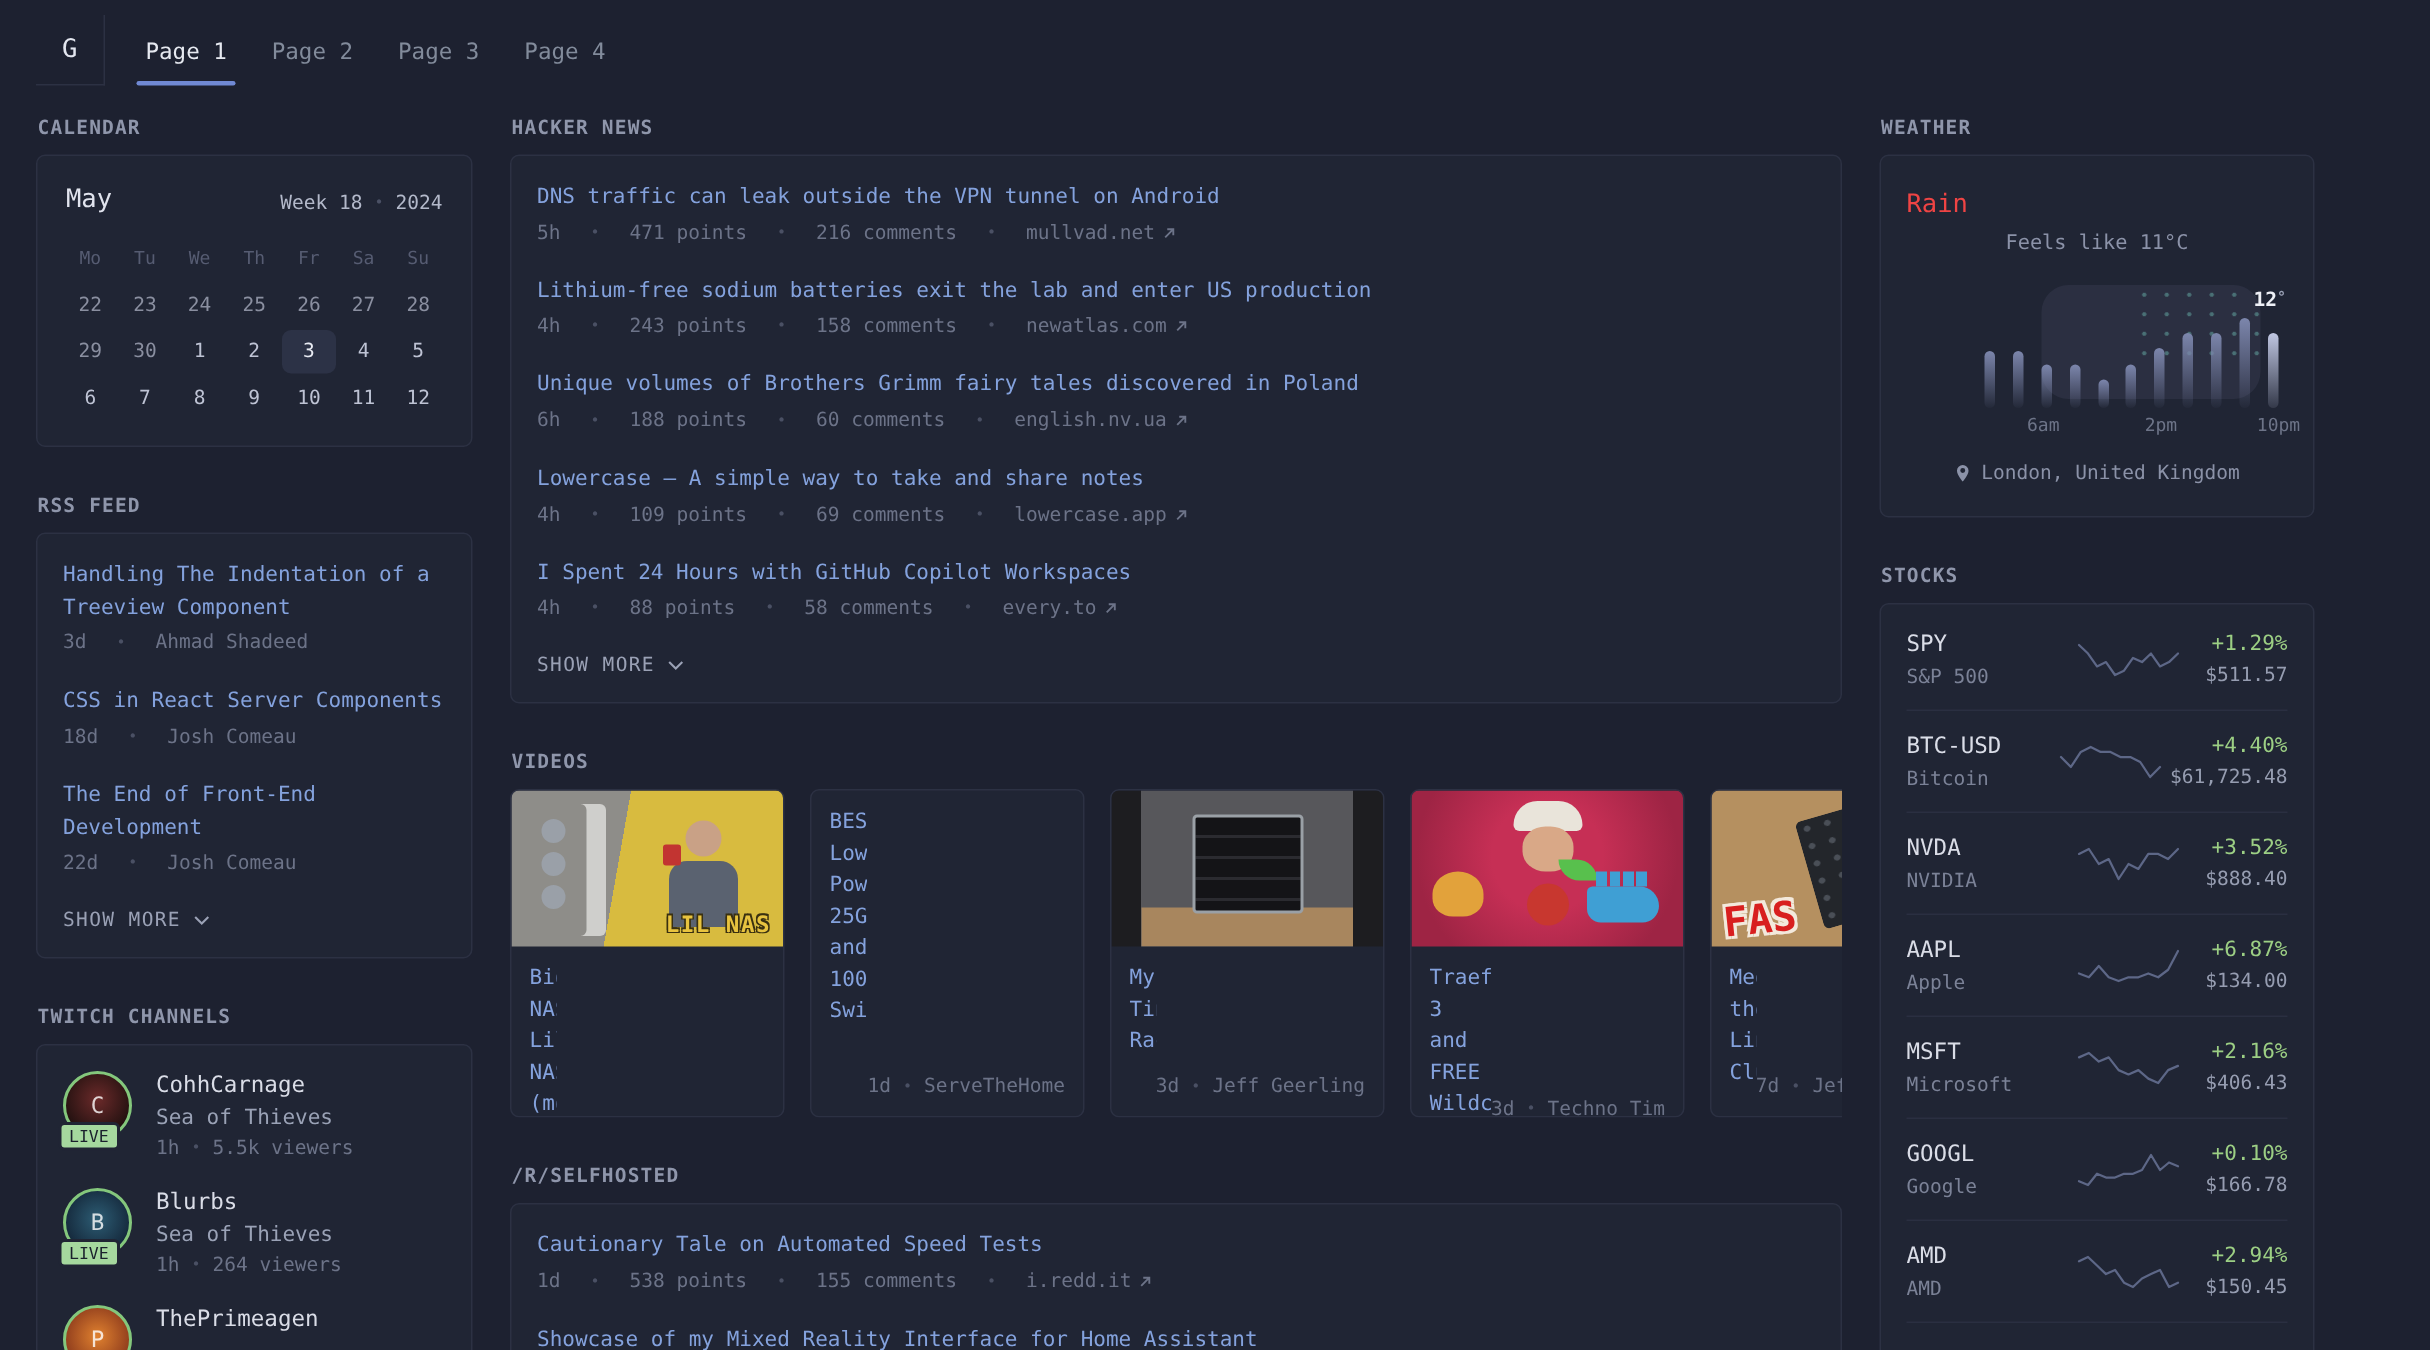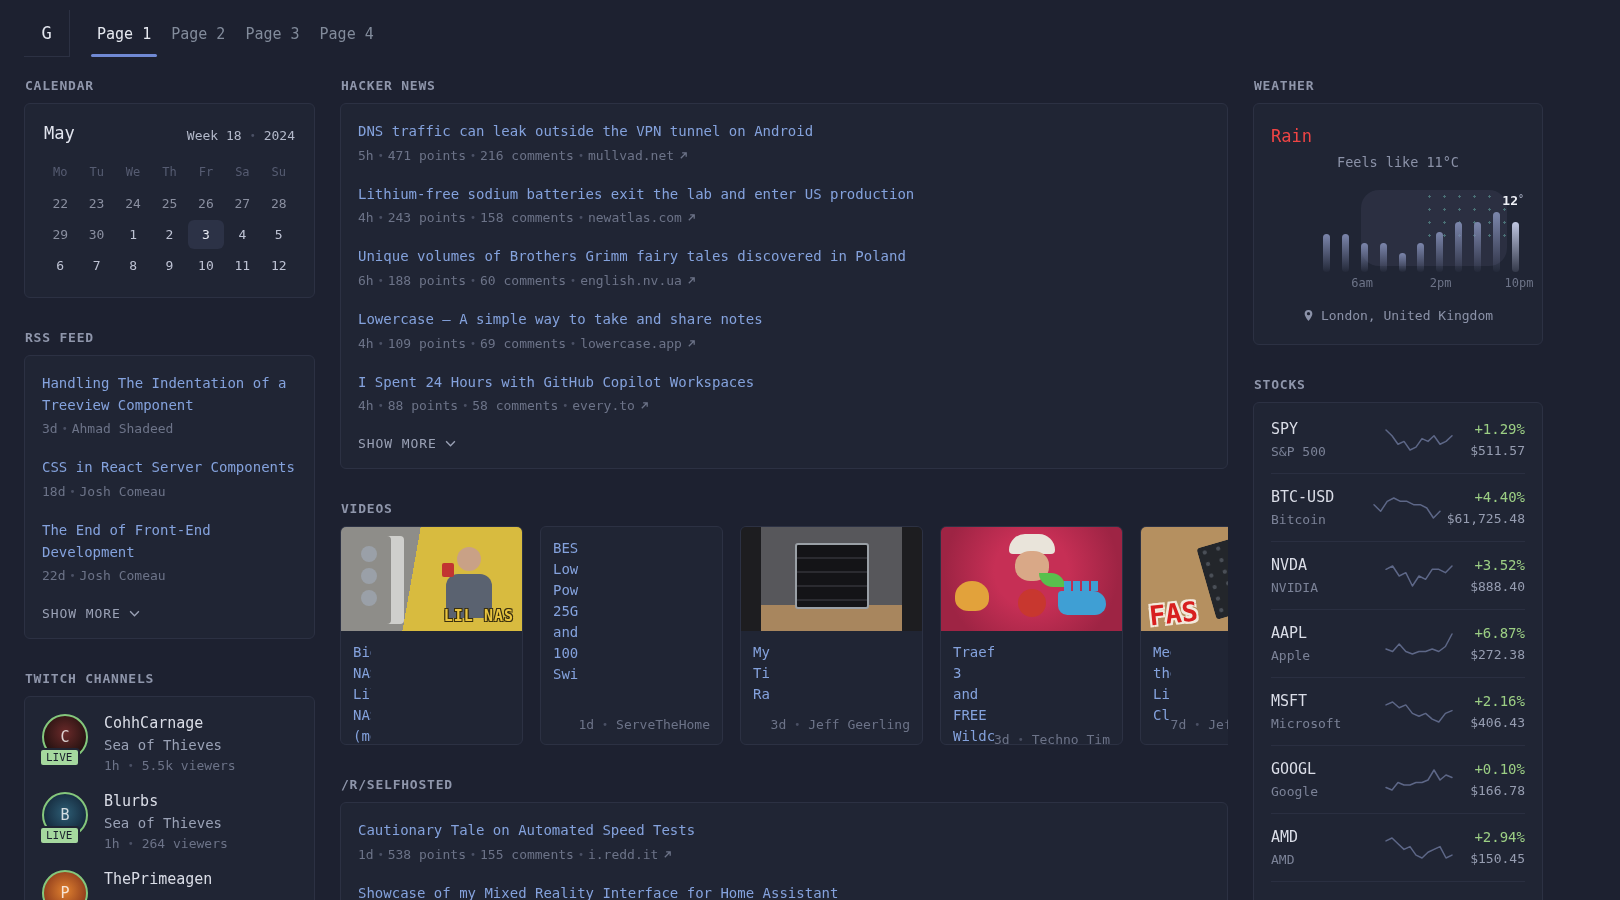--- a/index.html
+++ b/index.html
@@ -8,21 +8,21 @@
     --accent:#7089d4; --green:#9ccf84; --red:#d5636e;
   }
   *{box-sizing:border-box;margin:0;padding:0}
   html,body{width:1620px;height:900px;overflow:hidden}
   body{background:var(--bg);color:var(--txt);font-family:"DejaVu Sans Mono","Liberation Mono",monospace;font-size:14px}
 
   
   .header{display:flex;align-items:stretch;height:47px;margin:10px 77px 0 24px}
   .logo{width:46px;display:flex;align-items:center;justify-content:center;font-size:17px;color:#e3e6ef;
         border-right:1px solid var(--border);border-bottom:1px solid var(--border)}
-  .tabs{display:flex;margin-left:21px;gap:8px}
+  .tabs{display:flex;margin-left:21px;gap:18px}
   .tab{position:relative;display:flex;align-items:center;padding:0 6px;color:#828b9b;font-size:15px;cursor:pointer}
   .tab.active{color:#e6e9f0}
   .tab.active::after{content:"";position:absolute;left:0;right:0;bottom:0;height:3px;border-radius:3px;background:var(--accent)}
 
   
   .columns{display:flex;gap:25px;margin:21px 0 0 24px;align-items:flex-start}
   .col-left{width:291px;flex:none}
   .col-mid{width:888px;flex:none}
   .col-right{width:290px;flex:none}
   .section{margin-bottom:32px}
@@ -36,21 +36,21 @@
   .cal-grid{display:grid;grid-template-columns:repeat(7,1fr);text-align:center;margin-top:18px;row-gap:2px}
   .cal-dow{font-size:12px;color:#565c72;padding:4px 0 8px}
   .cal-day{font-size:13px;color:#bec3d4;padding:7px 0;border-radius:6px}
   .cal-day.muted{color:#8a8fa0}
   .cal-day.selected{background:#2c3246;color:#e8ebf3}
 
   
   .feed-item{margin-bottom:21px}
   .feed-item:last-of-type{margin-bottom:14px}
   .feed-title{display:block;color:var(--link);font-size:14px;line-height:1.55;text-decoration:none;cursor:pointer}
-  .feed-meta{margin-top:5px;font-size:13px;color:var(--meta);display:flex;align-items:center;gap:4px;flex-wrap:wrap}
+  .feed-meta{margin-top:5px;font-size:13px;color:var(--meta);display:flex;align-items:center;gap:20px;flex-wrap:wrap}
   .dot{color:#4a5064;font-size:10px}
   .meta-part{display:inline-flex;align-items:center;gap:5px}
   .show-more{display:inline-flex;align-items:center;gap:8px;color:#9aa1b5;font-size:13px;letter-spacing:.07em;cursor:pointer;margin-top:2px}
 
   
   .tw-row{display:flex;gap:16px;margin-bottom:19px}
   .tw-row:last-child{margin-bottom:0}
   .tw-avatar{position:relative;width:46px;height:46px;flex:none}
   .tw-ring{width:46px;height:46px;border-radius:50%;border:2px solid #84c77c;display:flex;align-items:center;justify-content:center;
            font-size:15px;color:rgba(255,255,255,.8);overflow:hidden}
@@ -545,21 +545,21 @@
   <div class="stock-row">
     <div class="st-left">
       <div class="st-sym">AAPL</div>
       <div class="st-name">Apple</div>
     </div>
     <svg class="spark" width="70" height="30" viewBox="0 0 70 30">
               <polyline points="2.0,20.0 8.6,22.5 15.2,15.0 21.8,22.5 28.4,25.0 35.0,22.5 41.6,22.5 48.2,20.0 54.8,22.5 61.4,17.5 68.0,5.0" fill="none" stroke="#5d6787" stroke-width="1.5" stroke-linejoin="round" stroke-linecap="round"></polyline>
             </svg>
     <div class="st-right">
       <div class="st-chg">+6.87%</div>
-      <div class="st-price">$272.38</div>
+      <div class="st-price">$134.00</div>
     </div>
   </div>
   <div class="stock-row">
     <div class="st-left">
       <div class="st-sym">MSFT</div>
       <div class="st-name">Microsoft</div>
     </div>
     <svg class="spark" width="70" height="30" viewBox="0 0 70 30">
               <polyline points="2.0,7.9 8.6,5.0 15.2,10.7 21.8,7.9 28.4,16.4 35.0,19.3 41.6,16.4 48.2,22.1 54.8,25.0 61.4,16.4 68.0,13.6" fill="none" stroke="#5d6787" stroke-width="1.5" stroke-linejoin="round" stroke-linecap="round"></polyline>
             </svg>

